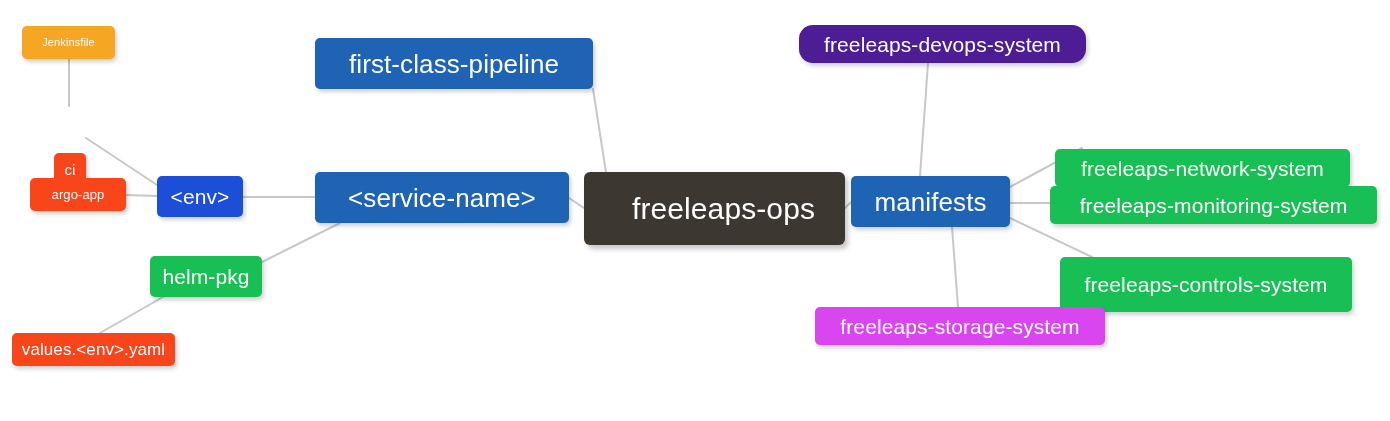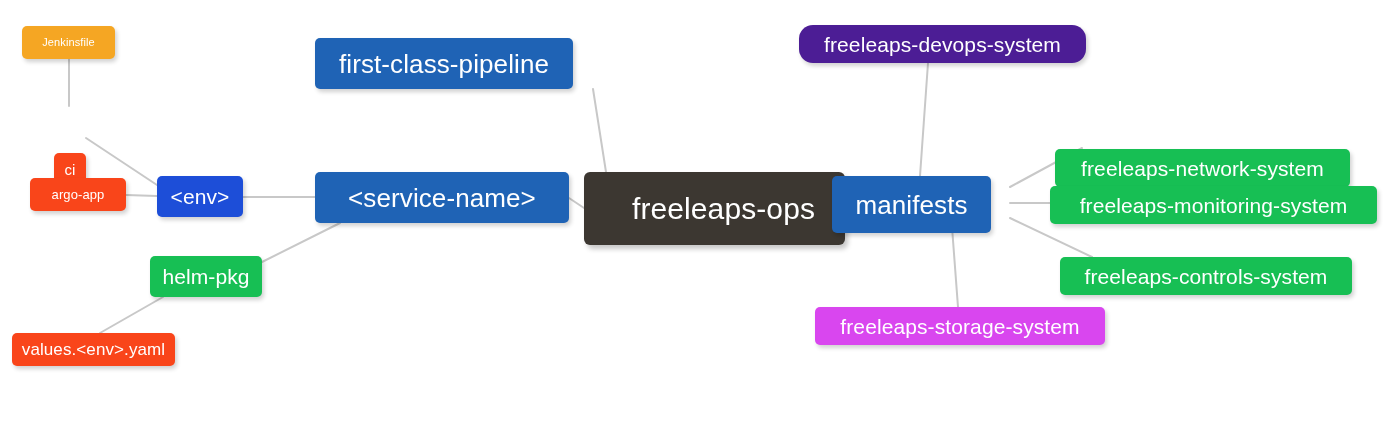--- a/index.html
+++ b/index.html
@@ -61,27 +61,27 @@
       <line x1="163" y1="297" x2="100" y2="333" stroke="#c8c8c8" stroke-width="2" stroke-linecap="round"></line>
       <line x1="920" y1="176" x2="928" y2="63" stroke="#c8c8c8" stroke-width="2" stroke-linecap="round"></line>
       <line x1="1010" y1="187" x2="1082" y2="148" stroke="#c8c8c8" stroke-width="2" stroke-linecap="round"></line>
       <line x1="1010" y1="203" x2="1050" y2="203" stroke="#c8c8c8" stroke-width="2" stroke-linecap="round"></line>
       <line x1="1010" y1="218" x2="1092" y2="257" stroke="#c8c8c8" stroke-width="2" stroke-linecap="round"></line>
       <line x1="952" y1="227" x2="958" y2="307" stroke="#c8c8c8" stroke-width="2" stroke-linecap="round"></line>
     </svg>
   <div id="node-layer">
       <div class="node root" style="left: 584px; top: 172px; width: 261px; height: 73px; background: rgb(60, 55, 49); font-size: 30px; padding-left: 28px;">freeleaps-ops</div>
       <div class="node" style="left: 315px; top: 172px; width: 254px; height: 51px; background: rgb(31, 99, 181); font-size: 26px;">&lt;service-name&gt;</div>
-      <div class="node" style="left: 315px; top: 38px; width: 258px; height: 51px; background: rgb(31, 99, 181); font-size: 26px; text-align: right;">first-class-pipeline</div>
-      <div class="node" style="left: 832px; top: 176px; width: 159px; height: 57px; background: rgb(31, 99, 181); font-size: 26px;">manifests</div>
+      <div class="node" style="left: 315px; top: 38px; width: 278px; height: 51px; background: rgb(31, 99, 181); font-size: 26px; text-align: right;">first-class-pipeline</div>
+      <div class="node" style="left: 851px; top: 176px; width: 159px; height: 51px; background: rgb(31, 99, 181); font-size: 26px;">manifests</div>
       <div class="node" style="left: 157px; top: 176px; width: 86px; height: 41px; background: #1d4ed8; font-size: 21px;">&lt;env&gt;</div>
       <div class="node" style="left: 150px; top: 256px; width: 112px; height: 41px; background: rgb(23, 191, 84); font-size: 21px;">helm-pkg</div>
       <div class="node" style="left: 54px; top: 106px; width: 32px; height: 32px; background: rgb(249, 69, 26); font-size: 15px; margin-top: 47px;">ci</div>
       <div class="node" style="left: 22px; top: 26px; width: 93px; height: 33px; background: rgb(245, 166, 35); font-size: 11px;">Jenkinsfile</div>
       <div class="node" style="left: 30px; top: 178px; width: 96px; height: 33px; background: rgb(249, 69, 26); font-size: 13px;">argo-app</div>
       <div class="node" style="left: 12px; top: 333px; width: 163px; height: 33px; background: rgb(249, 69, 26); font-size: 17px;">values.&lt;env&gt;.yaml</div>
       <div class="node" style="left: 799px; top: 25px; width: 287px; height: 38px; background: #4c1d95; font-size: 21px; border-radius: 14px;">freeleaps-devops-system</div>
       <div class="node" style="left: 1055px; top: 110px; width: 295px; height: 38px; background: rgb(23, 191, 84); font-size: 21px; margin-top: 39px;">freeleaps-network-system</div>
       <div class="node" style="left: 1050px; top: 186px; width: 327px; height: 38px; background: rgb(23, 191, 84); font-size: 21px;">freeleaps-monitoring-system</div>
-      <div class="node" style="left: 1060px; top: 257px; width: 292px; height: 38px; background: rgb(23, 191, 84); font-size: 21px;">freeleaps-controls-system</div>
+      <div class="node" style="left: 1060px; top: 257px; width: 292px; height: 55px; background: rgb(23, 191, 84); font-size: 21px;">freeleaps-controls-system</div>
       <div class="node" style="left: 815px; top: 307px; width: 290px; height: 38px; background: #d946ef; font-size: 21px;">freeleaps-storage-system</div>
     </div>
 </div>
 
 </body></html>

